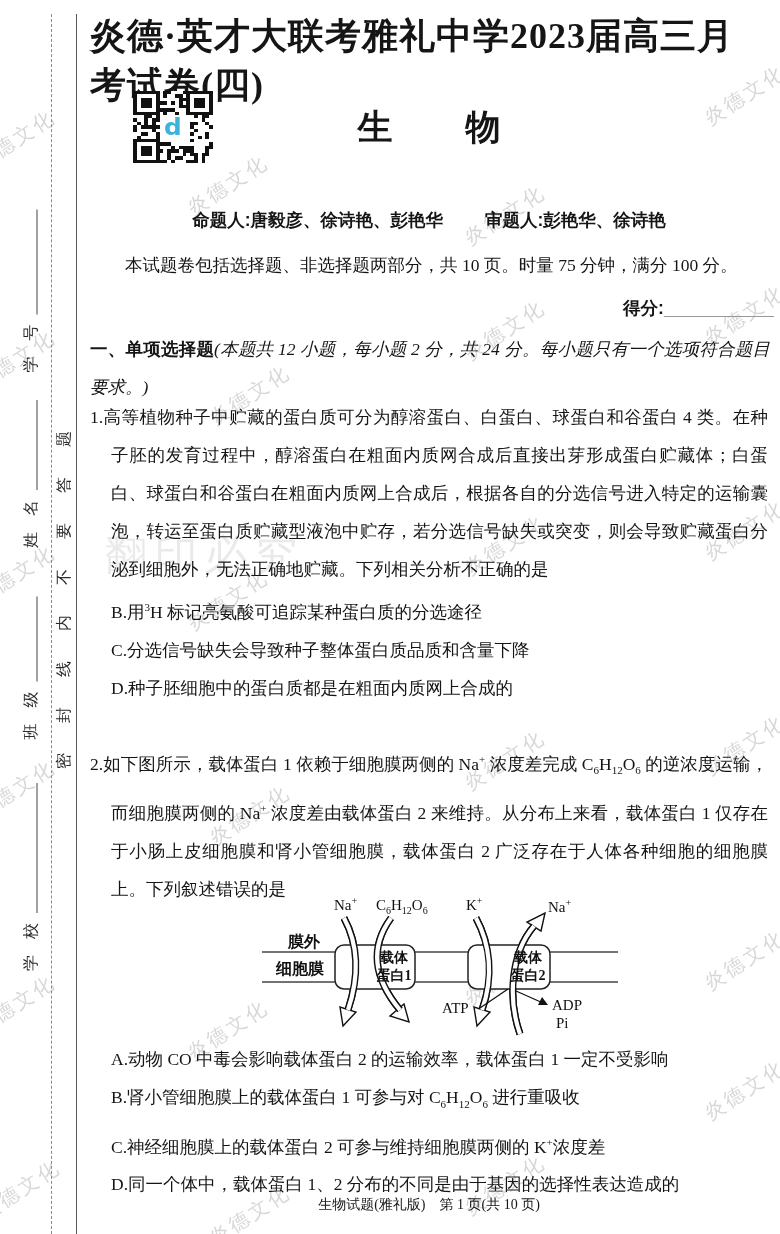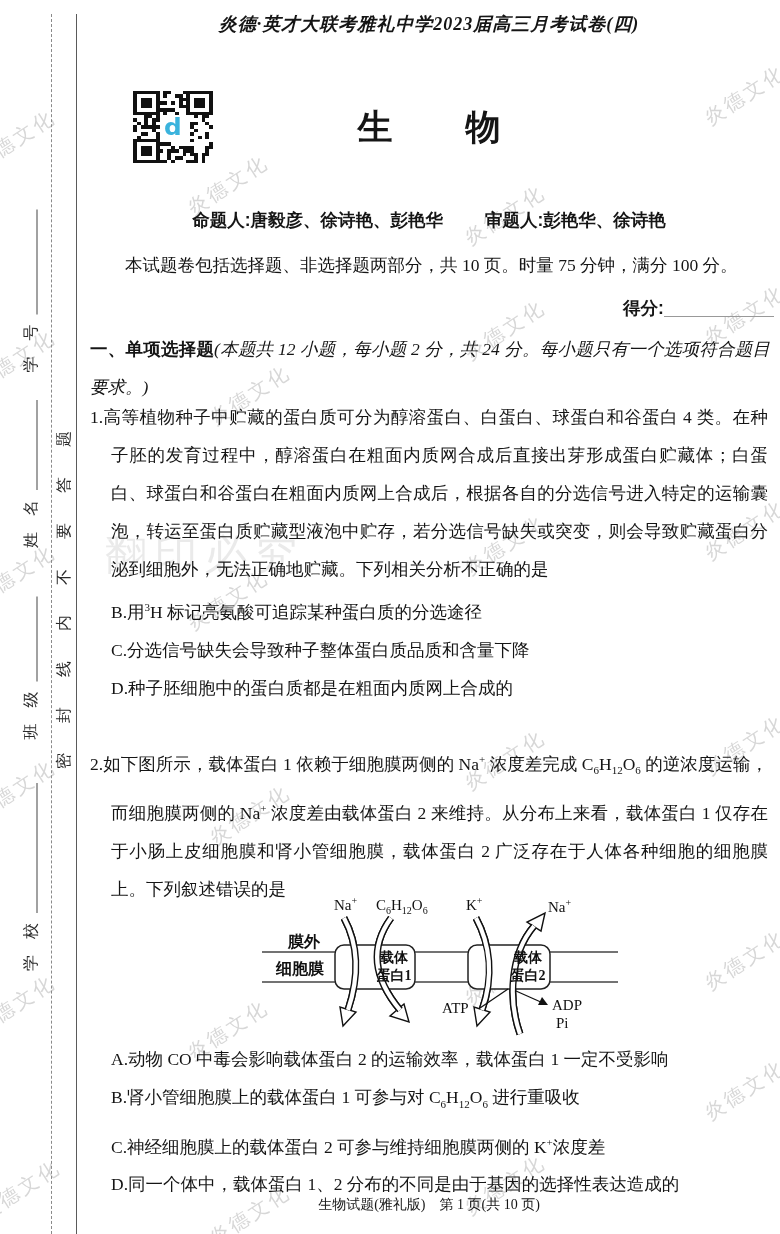--- a/index.html
+++ b/index.html
@@ -14,22 +14,22 @@
   
   .vline-dashed{position:absolute;left:51px;top:14px;height:1220px;border-left:1px dashed #8a8a8a;}
   .vline-solid{position:absolute;left:76px;top:14px;height:1220px;border-left:1px solid #5a5a5a;}
   .rot{position:absolute;white-space:nowrap;transform:translate(-50%,-50%) rotate(-90deg);}
   .seal-text{font-size:16px;letter-spacing:30px;color:#2a2a2a;}
   .fieldgrp{font-size:16px;color:#2a2a2a;}
   .fieldgrp .lbl{letter-spacing:6px;}
   .uline{display:inline-block;border-bottom:1px solid #444;vertical-align:-2px;margin-left:4px;}
   .u1{width:105px}.u2{width:90px}.u3{width:85px}.u4{width:130px}
   
-  .exam-title{position:absolute;left:90px;top:12px;width:678px;text-align:center;
-      font-size:18px;font-weight:700;letter-spacing:1px;font-family:"Liberation Serif",serif;font-style:italic;}
+  .exam-title{position:absolute;left:90px;top:12px;width:678px;
+      font-size:36px;font-weight:700;letter-spacing:1px;font-family:"Liberation Serif",serif;}
   .subject-title{position:absolute;left:90px;top:104px;width:678px;text-align:center;
       font-size:35px;font-weight:700;letter-spacing:73px;text-indent:73px;}
   .qr{position:absolute;left:133px;top:91px;width:80px;height:72px;}
   .setters{position:absolute;left:90px;top:199px;width:678px;text-align:center;
       font-size:17.5px;font-weight:700;font-family:"Liberation Sans",sans-serif;margin-top:9px;}
   .setters .gap{display:inline-block;width:42px;}
   .intro{position:absolute;left:90px;top:250px;width:678px;font-size:17.5px;
       text-indent:2em;line-height:30px;}
   .score{position:absolute;left:623px;top:296px;font-size:17.5px;font-weight:700;
       font-family:"Liberation Sans",sans-serif;}

